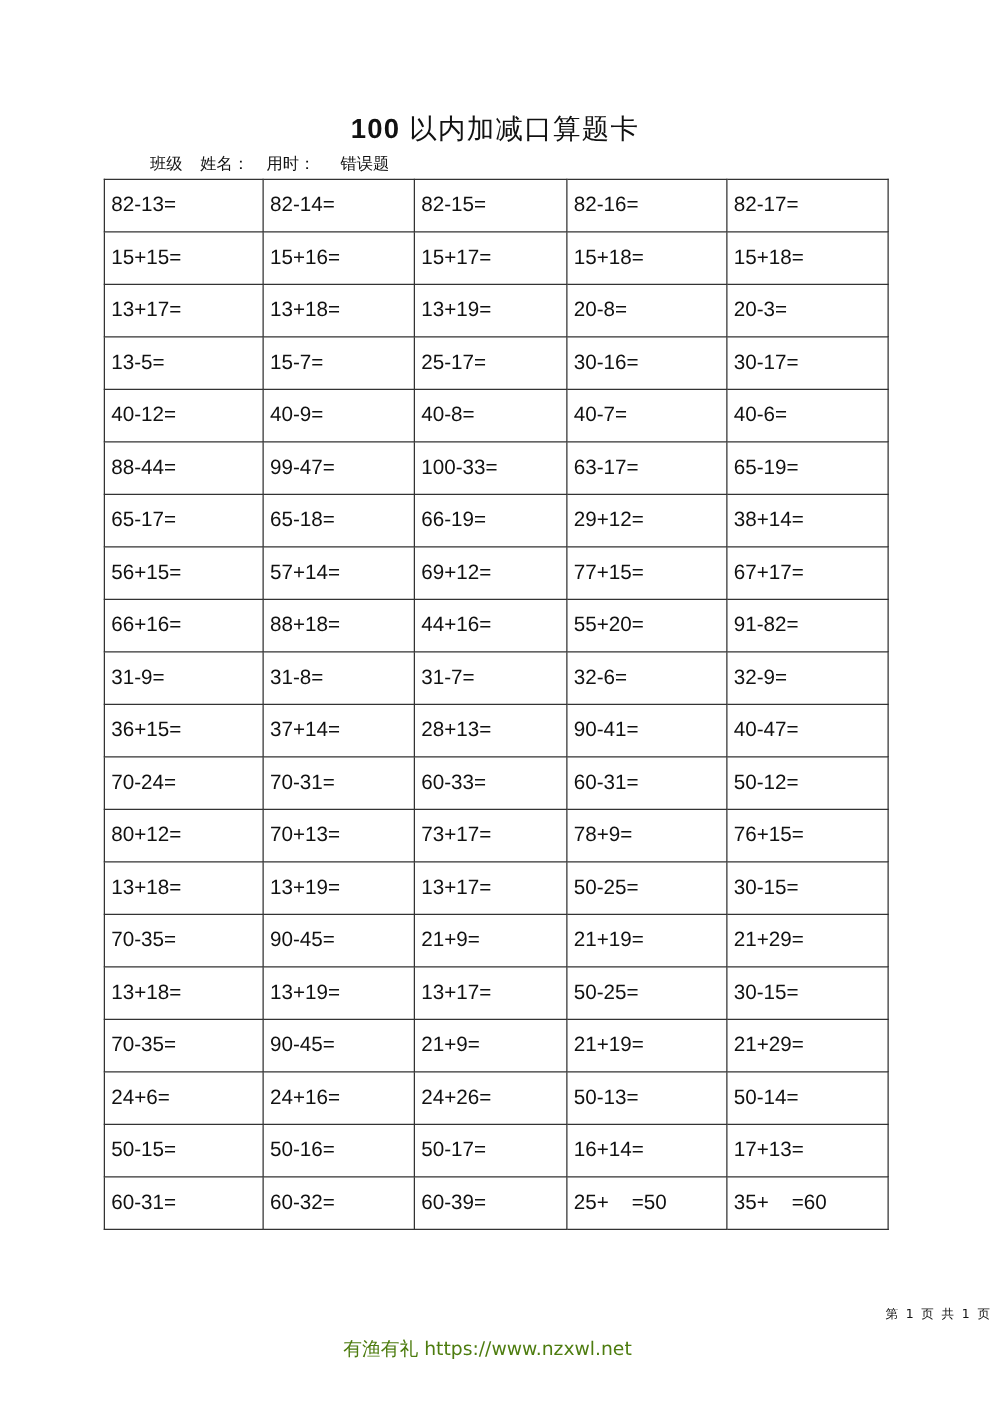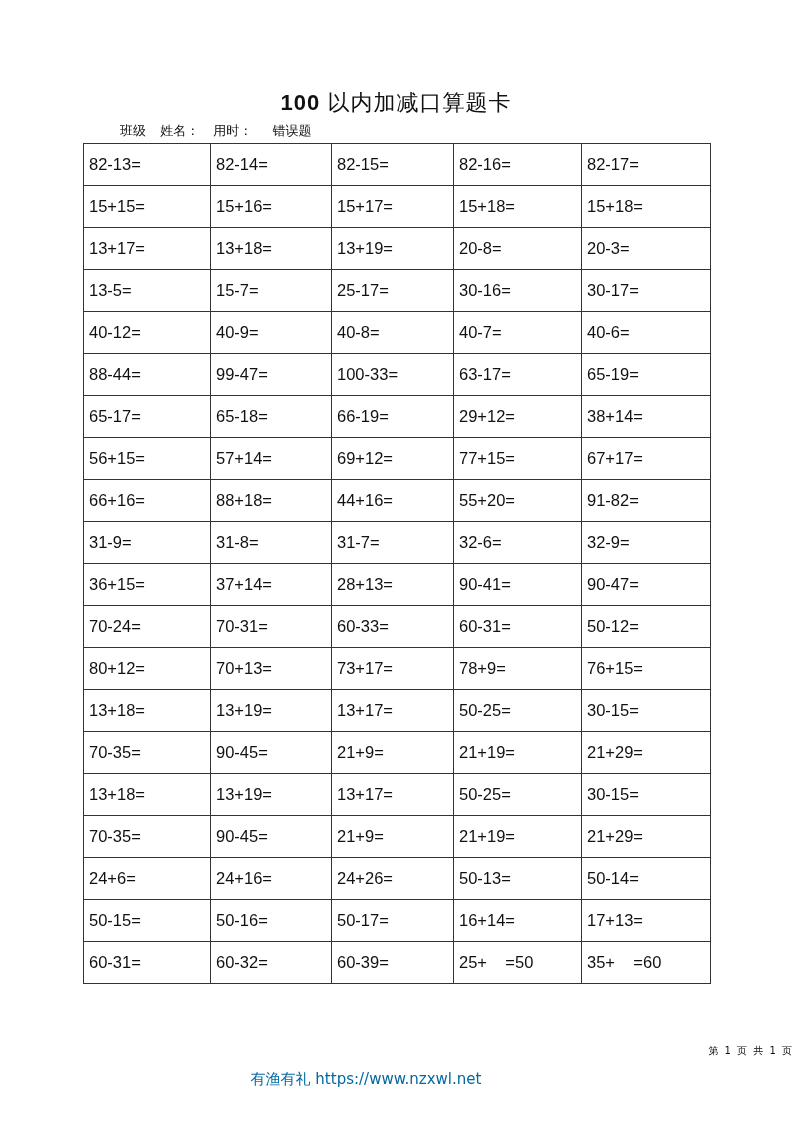--- a/index.html
+++ b/index.html
@@ -13,21 +13,21 @@
   .meta span { margin-right: 10px; }
   .meta .gap { margin-left: 6px; }
   table.sheet { position: absolute; top: 143px; left: 83px; border-collapse: collapse;
                 table-layout: fixed; width: 627px; }
   table.sheet td { border: 1px solid #333; height: 41px; padding: 0 0 0 5px;
                    font-size: 16.5px; vertical-align: middle; white-space: nowrap;
                    overflow: hidden; }
   .pager { position: absolute; top: 1044px; left: 0; width: 792px; text-align: right;
            font-size: 10px; font-family: "DejaVu Sans", sans-serif; word-spacing: 3px; }
   .watermark { position: absolute; top: 1070px; left: 0; width: 732px; text-align: center;
-               font-size: 15px; color: #0369a1; font-family: "DejaVu Sans", sans-serif; }
+               font-size: 15px; color: #4d7c0f; font-family: "DejaVu Sans", sans-serif; padding-left: 24px; }
 </style>
 </head>
 <body>
 
 <div class="title">
   <span>100</span>
   <span class="cn">以内加减口算题卡</span>
 </div>
 
 <div class="meta">
@@ -114,21 +114,21 @@
         <td>31-8=</td>
         <td>31-7=</td>
         <td>32-6=</td>
         <td>32-9=</td>
       </tr>
       <tr>
         <td>36+15=</td>
         <td>37+14=</td>
         <td>28+13=</td>
         <td>90-41=</td>
-        <td>90-47=</td>
+        <td>40-47=</td>
       </tr>
       <tr>
         <td>70-24=</td>
         <td>70-31=</td>
         <td>60-33=</td>
         <td>60-31=</td>
         <td>50-12=</td>
       </tr>
       <tr>
         <td>80+12=</td>

